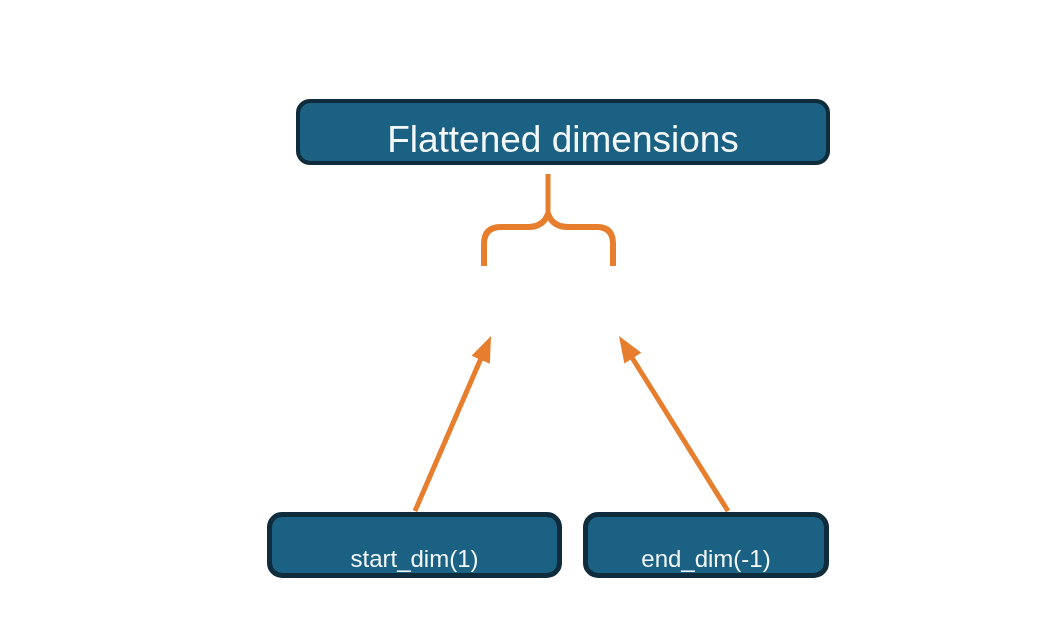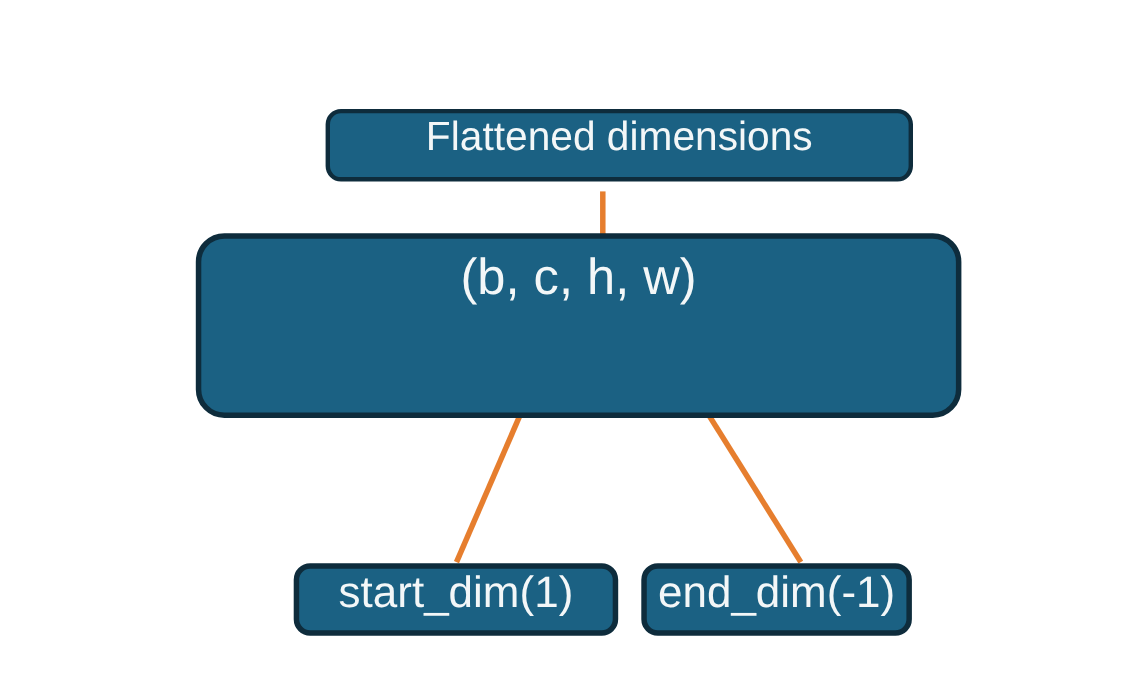--- a/index.html
+++ b/index.html
@@ -18,21 +18,21 @@
     height:632px;
     background:var(--background);
     overflow:hidden;
   }
   .node{
     position:absolute;
     background:var(--node-fill);
     border:4px solid var(--node-border);
     color:var(--node-text);
     display:flex;
-    align-items:flex-start;
+    align-items:flex-end;
     justify-content:center;
     text-align:center;
   }
   .node-top{
     left:296px; top:99px;
     width:534px; height:66px;
     border-radius:14px;
     font-size:37px;
   }
   .node-main{
@@ -41,21 +41,21 @@
     border-radius:26px;
     border-width:5px;
     font-size:46px;
   }
   .node-main .node-label{position:relative; top:7px;}
   .node-bottom{
     top:512px;
     height:66px;
     border-radius:15px;
     border-width:5px;
-    font-size:40px;
+    font-size:24px;
   }
   .node-start{left:267px; width:295px;}
   .node-end{left:583px; width:246px;}
   .connector-layer{
     position:absolute;
     left:0; top:0;
     width:1038px; height:632px;
     pointer-events:none;
   }
   .connector-layer .stroke{
@@ -87,23 +87,20 @@
     <g>
       <line class="stroke" x1="728" y1="511" x2="631" y2="356" stroke-width="5"></line>
       <polygon class="fill" points="619,336 641.3,352.8 624.3,363.4"></polygon>
     </g>
   </svg>
 
   <div class="node node-top">
     <span class="node-label">Flattened dimensions</span>
   </div>
 
-  <div class="node node-main">
-    <span class="node-label">(b, c, h, w)</span>
-  </div>
 
   <div class="node node-bottom node-start">
     <span class="node-label">start_dim(1)</span>
   </div>
 
   <div class="node node-bottom node-end">
     <span class="node-label">end_dim(-1)</span>
   </div>
 
 </div>

